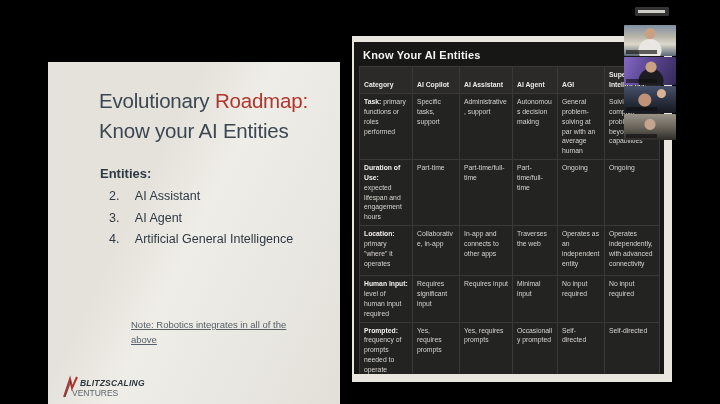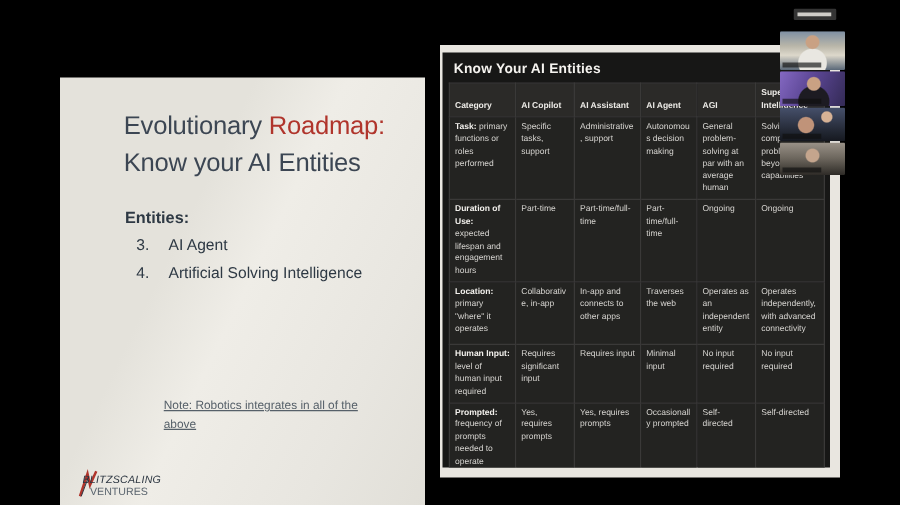--- a/index.html
+++ b/index.html
@@ -12,21 +12,21 @@
   .sl-title{position:absolute;left:51px;top:24px;font-size:20.5px;line-height:30px;
     color:#3c4653;font-weight:400;letter-spacing:-0.2px;white-space:nowrap;}
   .sl-title .accent{color:#b0352c;}
   .sl-entities-heading{position:absolute;left:52px;top:104px;font-size:13px;font-weight:700;color:#2e3944;}
   .sl-list{position:absolute;left:61px;top:127px;}
   .sl-li{font-size:12.5px;color:#2e3944;height:21.7px;white-space:nowrap;}
   .sl-li .num{display:inline-block;width:23px;}
   .sl-note{position:absolute;left:83px;top:255px;width:182px;font-size:9.5px;line-height:15px;color:#566069;text-decoration:underline;}
   .logo{position:absolute;left:14px;top:312px;width:130px;height:30px;}
   .logo svg{position:absolute;left:0;top:1px;}
-  .logo .l1{position:absolute;left:4px;top:4px;font-size:8.5px;font-weight:400;font-style:italic;
+  .logo .l1{position:absolute;left:18px;top:4px;font-size:8.5px;font-weight:700;font-style:italic;
     color:#2b3540;letter-spacing:.2px;white-space:nowrap;}
   .logo .l2{position:absolute;left:10px;top:14px;font-size:8.5px;color:#5a646e;white-space:nowrap;}
 
   
   .slide-right{position:absolute;left:352px;top:36px;width:320px;height:346px;background:#e9e6e0;}
   .panel{position:absolute;left:2px;top:6px;width:310px;height:332px;background:#171716;
     display:flex;flex-direction:column;overflow:hidden;}
   .panel-title{padding:7px 9px 5px 9px;font-size:11px;font-weight:700;color:#f5f3ef;letter-spacing:.2px;}
   .ai-table{margin:0 5px;border-collapse:collapse;table-layout:fixed;width:300px;
     font-size:6.8px;line-height:1.45;color:#d6d4d0;}
@@ -67,26 +67,30 @@
     <div class="sl-title">
       <span>Evolutionary </span><span class="accent">Roadmap:</span>
       <br>
       <span>Know your AI Entities</span>
     </div>
 
     <div class="sl-entities-heading">Entities:</div>
 
     <div class="sl-list">
       <div class="sl-li">
+        <span class="num">2.</span>
+        <span>AI Assistant</span>
+      </div>
+      <div class="sl-li">
         <span class="num">3.</span>
         <span>AI Agent</span>
       </div>
       <div class="sl-li">
         <span class="num">4.</span>
-        <span>Artificial Solving Intelligence</span>
+        <span>Artificial General Intelligence</span>
       </div>
     </div>
 
     <div class="sl-note">Note: Robotics integrates in all of the above</div>
 
     <div class="logo">
       <span>
         <svg width="18" height="24" viewBox="0 0 18 24">
           <path d="M2 22 L8 4 L10 13 L15 2" stroke="#b0352c" stroke-width="2" fill="none"></path>
           <path d="M3 22 L9 6" stroke="#2b3540" stroke-width="0.8" fill="none"></path>

